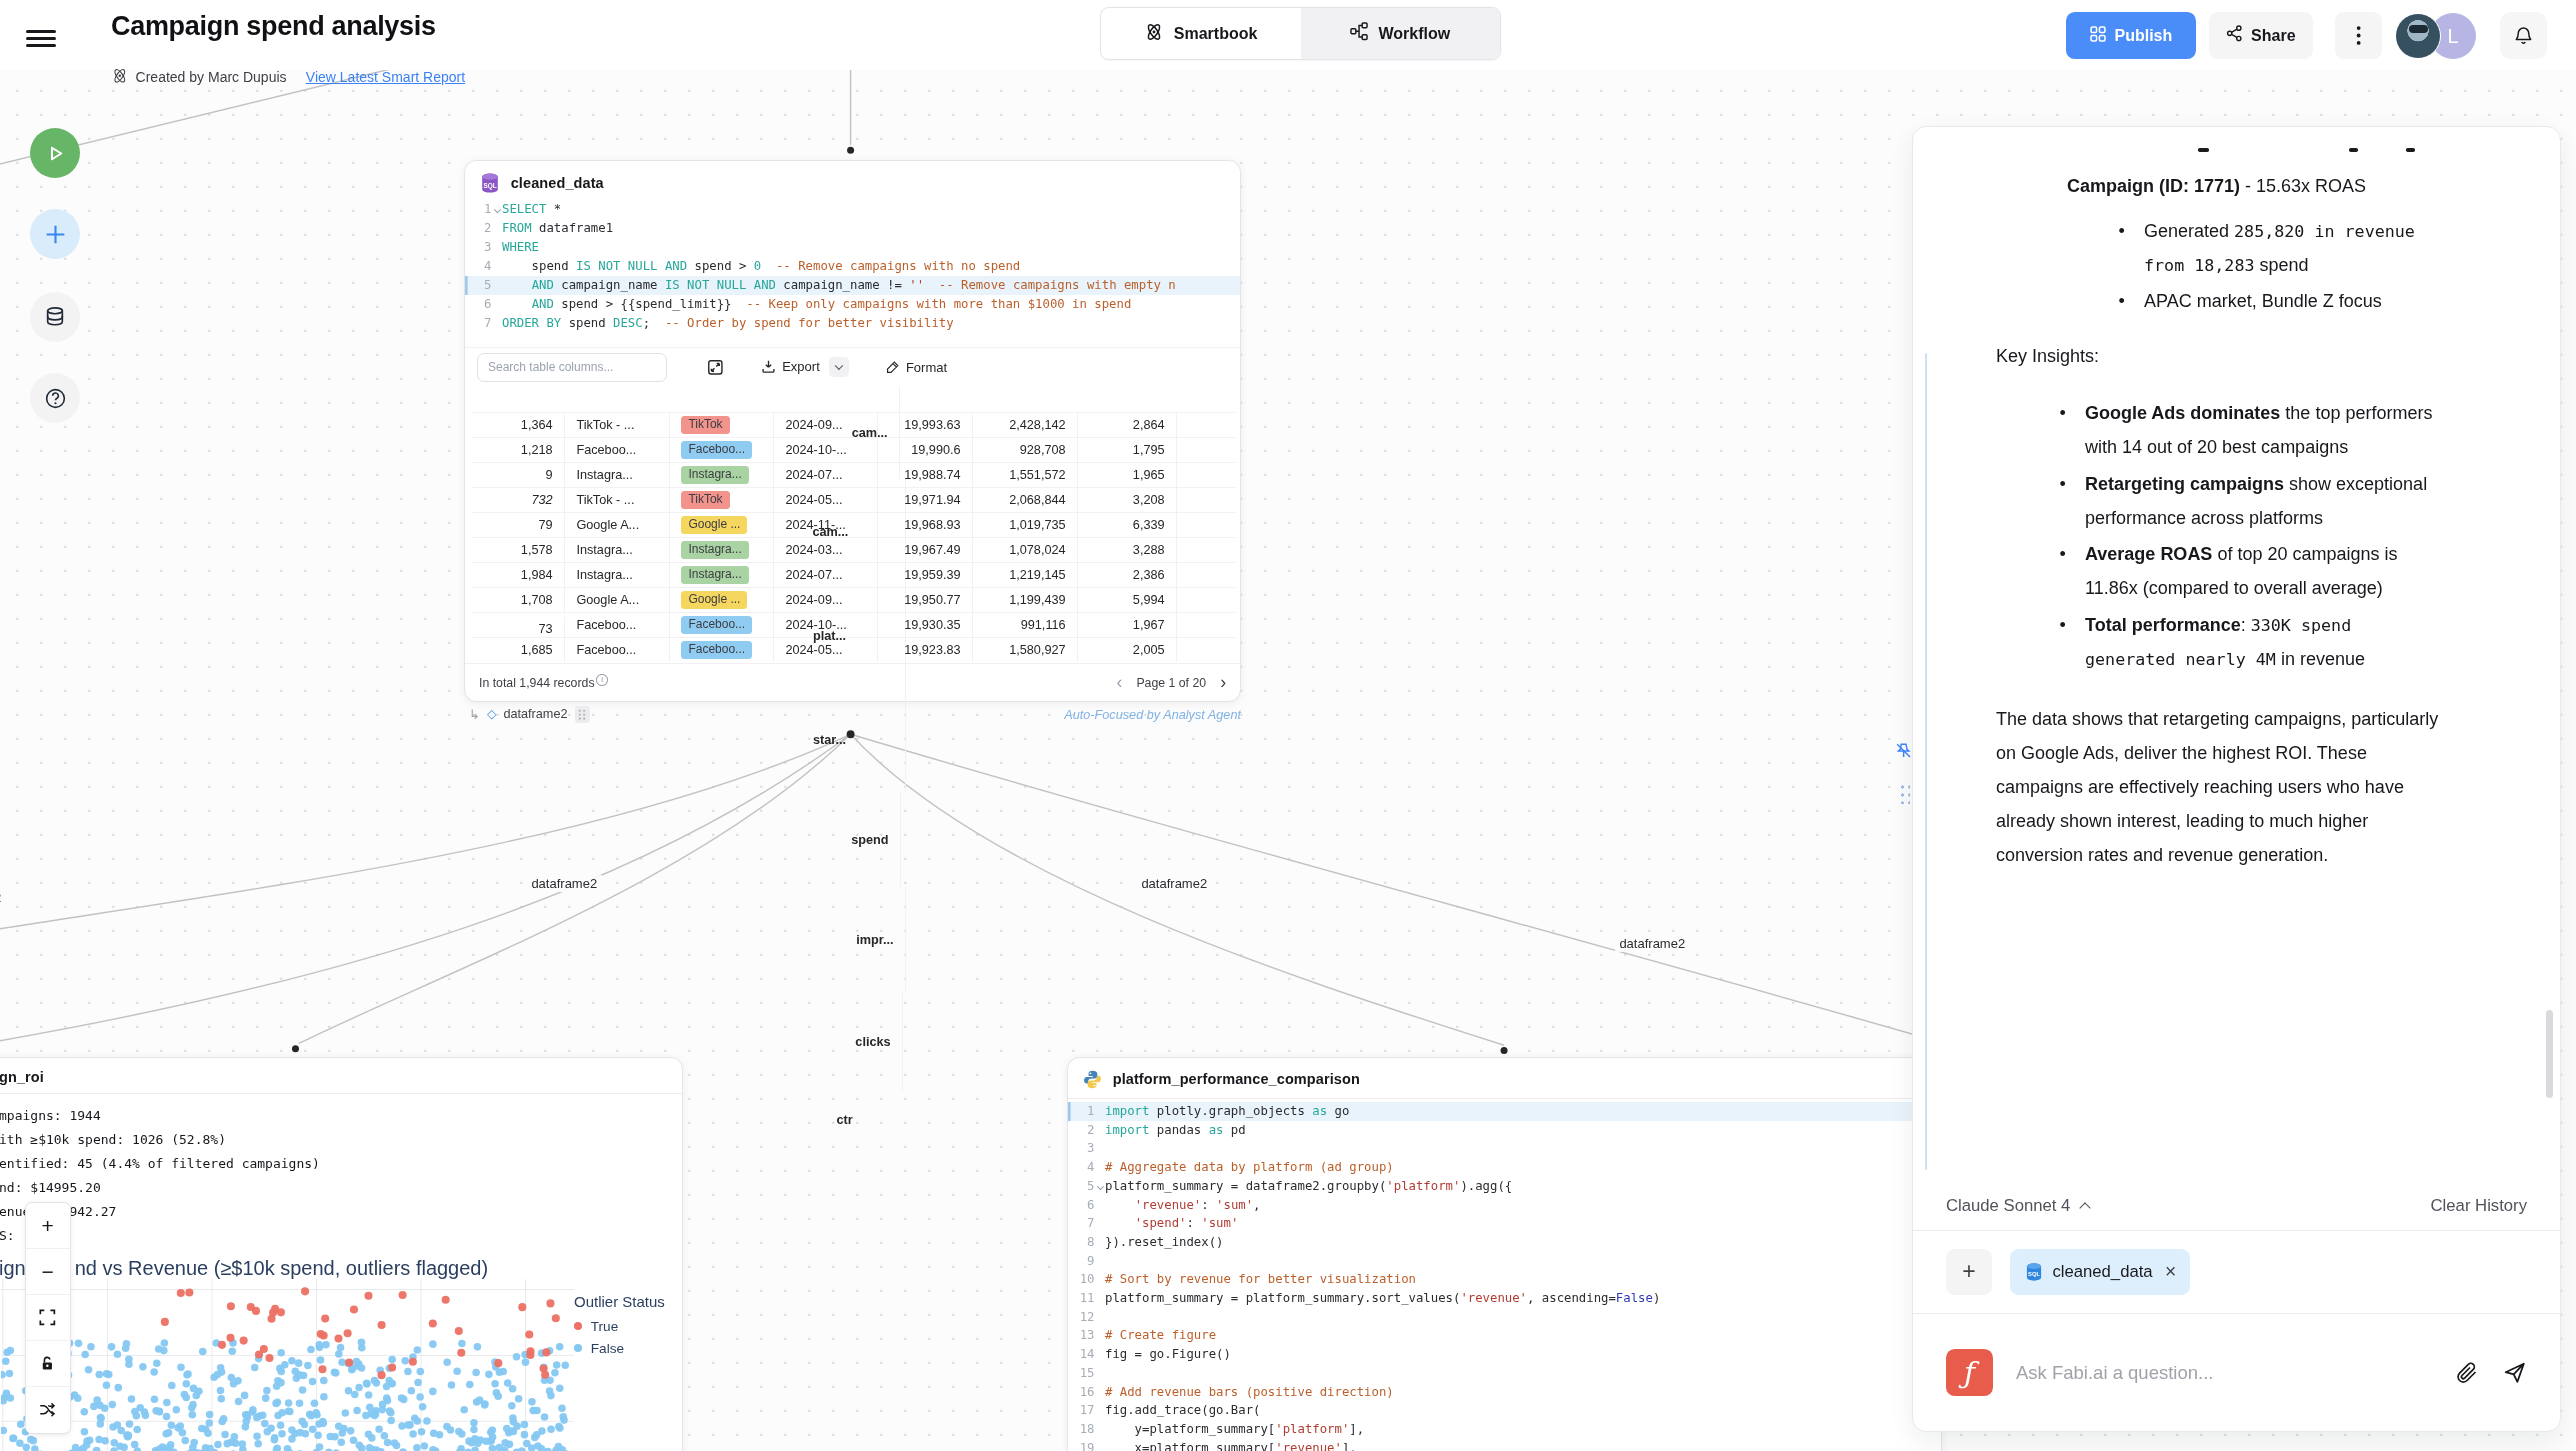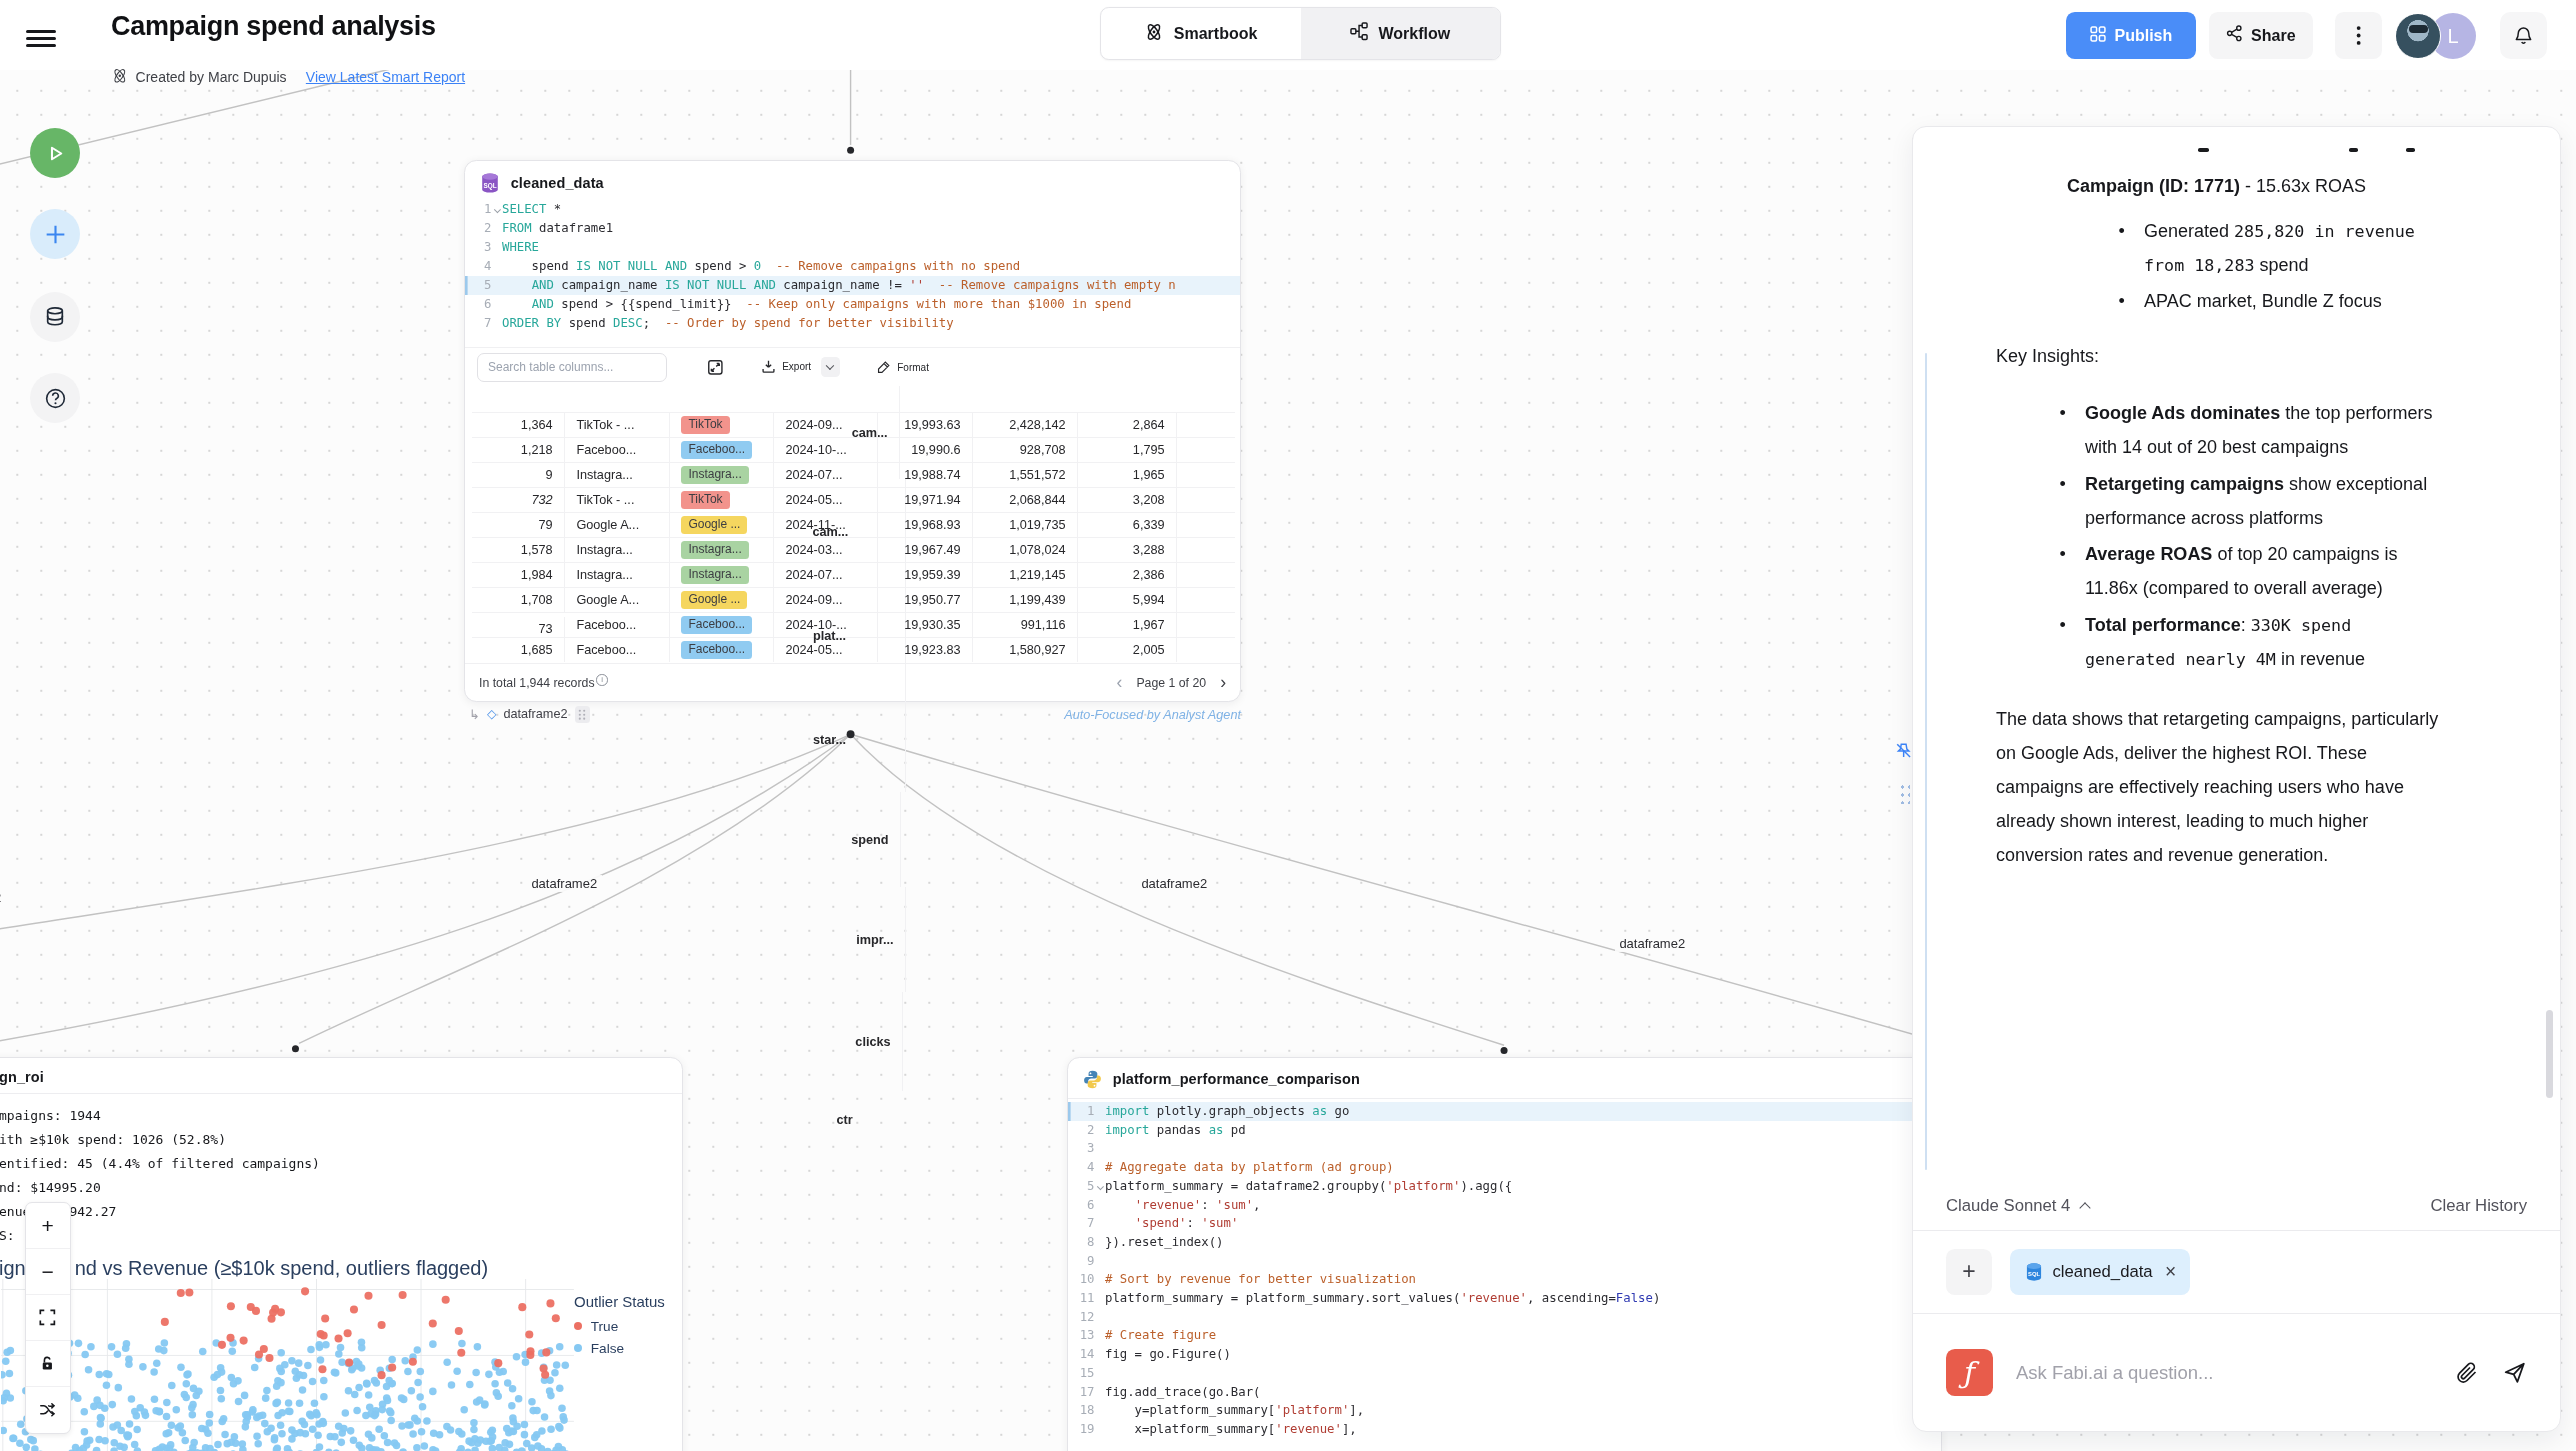--- a/index.html
+++ b/index.html
@@ -63,21 +63,21 @@
   .codeline.hl { background:#e8f3fb; box-shadow: inset 2.6px 0 0 #9cc9ec; }
   .tok-kw { color:#27a79a; } .tok-cm { color:#bb5f2a; } .tok-st { color:#b03d33; }
   .tok-nm { color:#27a79a; } .tok-kc { color:#2f3ab2; } .tok-pl { color:#2b2b30; }
 
   
   #sql-node { left:464px; top:160px; width:777px; height:542px; }
   #sql-code { position:absolute; left:0; top:39px; width:100%; }
   #sql-toolbar { position:absolute; left:0; top:186px; width:100%; height:39px; display:flex; align-items:center; padding:0 12.3px; gap:0; border-top:0.9px solid #f0f0f2; }
   #col-search { width:190px; height:29px; border:0.9px solid #e1e1e5; border-radius:7px; font-size:12px; color:#17181c; padding:0 9.7px; outline:none; }
   #col-search::placeholder { color:#9ca3af; }
-  .tb-icon-btn { margin-left:37px; display:flex; align-items:center; gap:6.2px; font-size:10px; color:#26272b; cursor:pointer; }
+  .tb-icon-btn { margin-left:37px; display:flex; align-items:center; gap:6.2px; font-size:13px; color:#26272b; cursor:pointer; }
   .chev-box { width:19.3px; height:19.3px; background:#f1f1f3; border-radius:4.4px; display:flex; align-items:center; justify-content:center; margin-left:3.5px; }
   .chev-down { width:6.2px; height:6.2px; border-left:1.4px solid #55565c; border-bottom:1.4px solid #55565c; transform:rotate(-45deg) translate(0.9px,-0.9px); }
 
   #sql-table { position:absolute; left:7px; top:225px; width:763px; }
   .trow { display:flex; align-items:center; height:25px; border-top:0.9px solid #f1f1f3; }
   .trow.thead { height:26px; border-top:none; font-weight:700;flex-direction:column; }
   .tcell { height:100%; display:flex; align-items:center; padding:0 11.4px; font-size:12.7px; color:#27272a; border-right:0.9px solid #f1f1f3; overflow:hidden; white-space:nowrap; }
   .tcell:last-child { border-right:none; }
   .tcell.num { justify-content:flex-end; }
   .badge { display:inline-block; padding:1.8px 7px 2.6px; border-radius:3.5px; font-size:12px; color:#3c3d42; line-height:1.15; }
@@ -1153,20 +1153,21 @@
         <div class="codeline"><span class="gut">6</span><span><span class="tok-pl">    </span><span class="tok-st">'revenue'</span><span class="tok-pl">: </span><span class="tok-st">'sum'</span><span class="tok-pl">,</span></span></div>
         <div class="codeline"><span class="gut">7</span><span><span class="tok-pl">    </span><span class="tok-st">'spend'</span><span class="tok-pl">: </span><span class="tok-st">'sum'</span></span></div>
         <div class="codeline"><span class="gut">8</span><span><span class="tok-pl">}).reset_index()</span></span></div>
         <div class="codeline"><span class="gut">9</span><span>&nbsp;</span></div>
         <div class="codeline"><span class="gut">10</span><span><span class="tok-cm"># Sort by revenue for better visualization</span></span></div>
         <div class="codeline"><span class="gut">11</span><span><span class="tok-pl">platform_summary = platform_summary.sort_values(</span><span class="tok-st">'revenue'</span><span class="tok-pl">, ascending=</span><span class="tok-kc">False</span><span class="tok-pl">)</span></span></div>
         <div class="codeline"><span class="gut">12</span><span>&nbsp;</span></div>
         <div class="codeline"><span class="gut">13</span><span><span class="tok-cm"># Create figure</span></span></div>
         <div class="codeline"><span class="gut">14</span><span><span class="tok-pl">fig = go.Figure()</span></span></div>
         <div class="codeline"><span class="gut">15</span><span>&nbsp;</span></div>
+        <div class="codeline"><span class="gut">16</span><span><span class="tok-cm"># Add revenue bars (positive direction)</span></span></div>
         <div class="codeline"><span class="gut">17</span><span><span class="tok-pl">fig.add_trace(go.Bar(</span></span></div>
         <div class="codeline"><span class="gut">18</span><span><span class="tok-pl">    y=platform_summary[</span><span class="tok-st">'platform'</span><span class="tok-pl">],</span></span></div>
         <div class="codeline"><span class="gut">19</span><span><span class="tok-pl">    x=platform_summary[</span><span class="tok-st">'revenue'</span><span class="tok-pl">],</span></span></div>
       </div>
   </div>
 
   <div id="panel">
     <div id="panel-scroll">
       <div id="clip-dashes">
         <i style="left:202px; width:11.4px;"></i>

